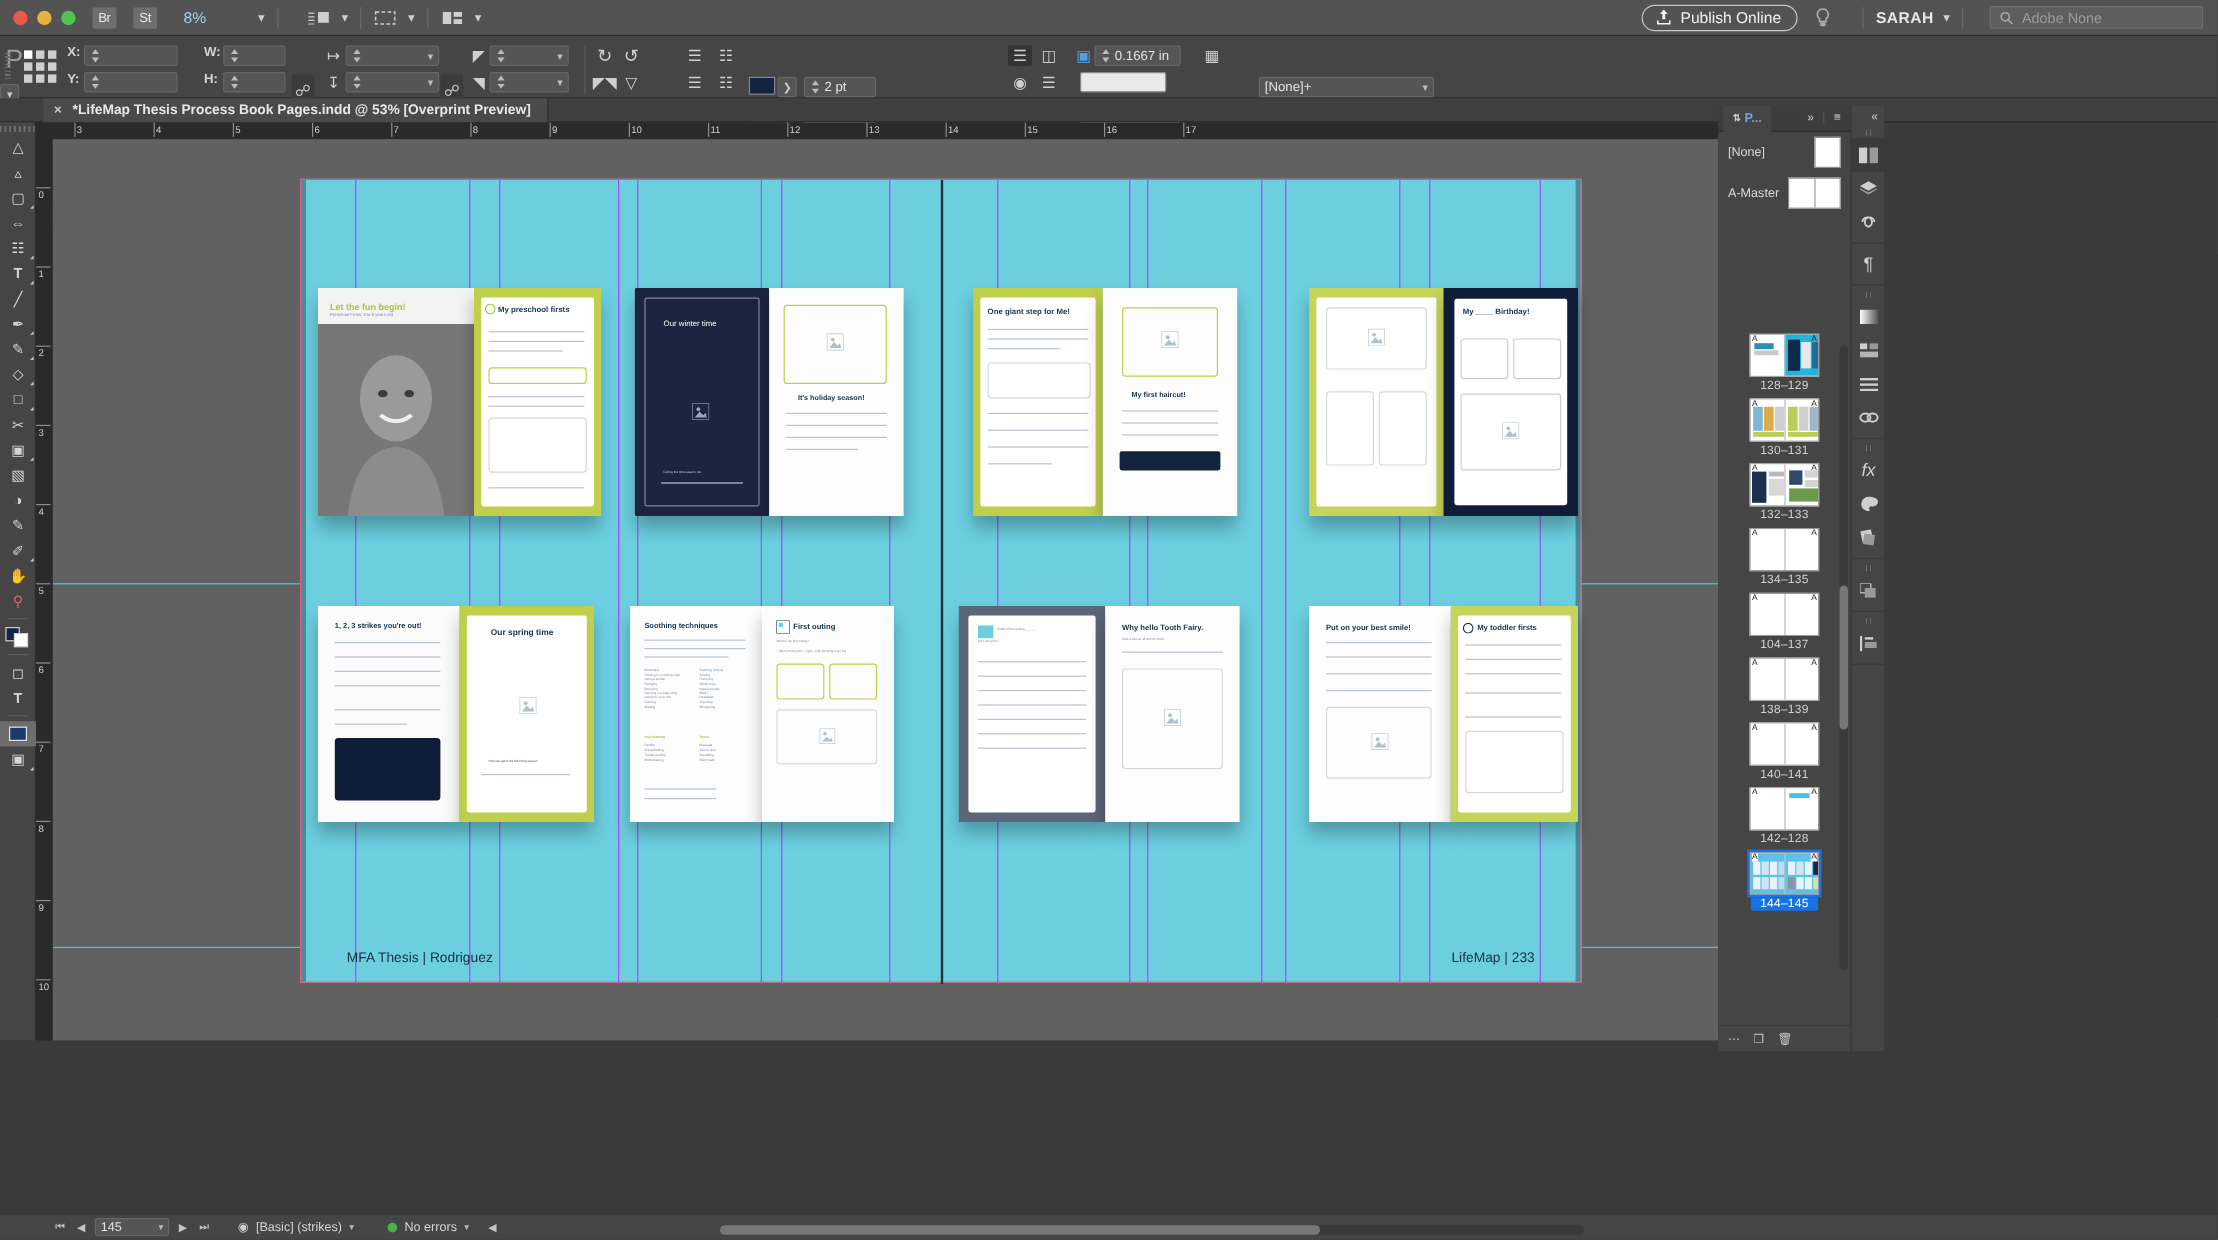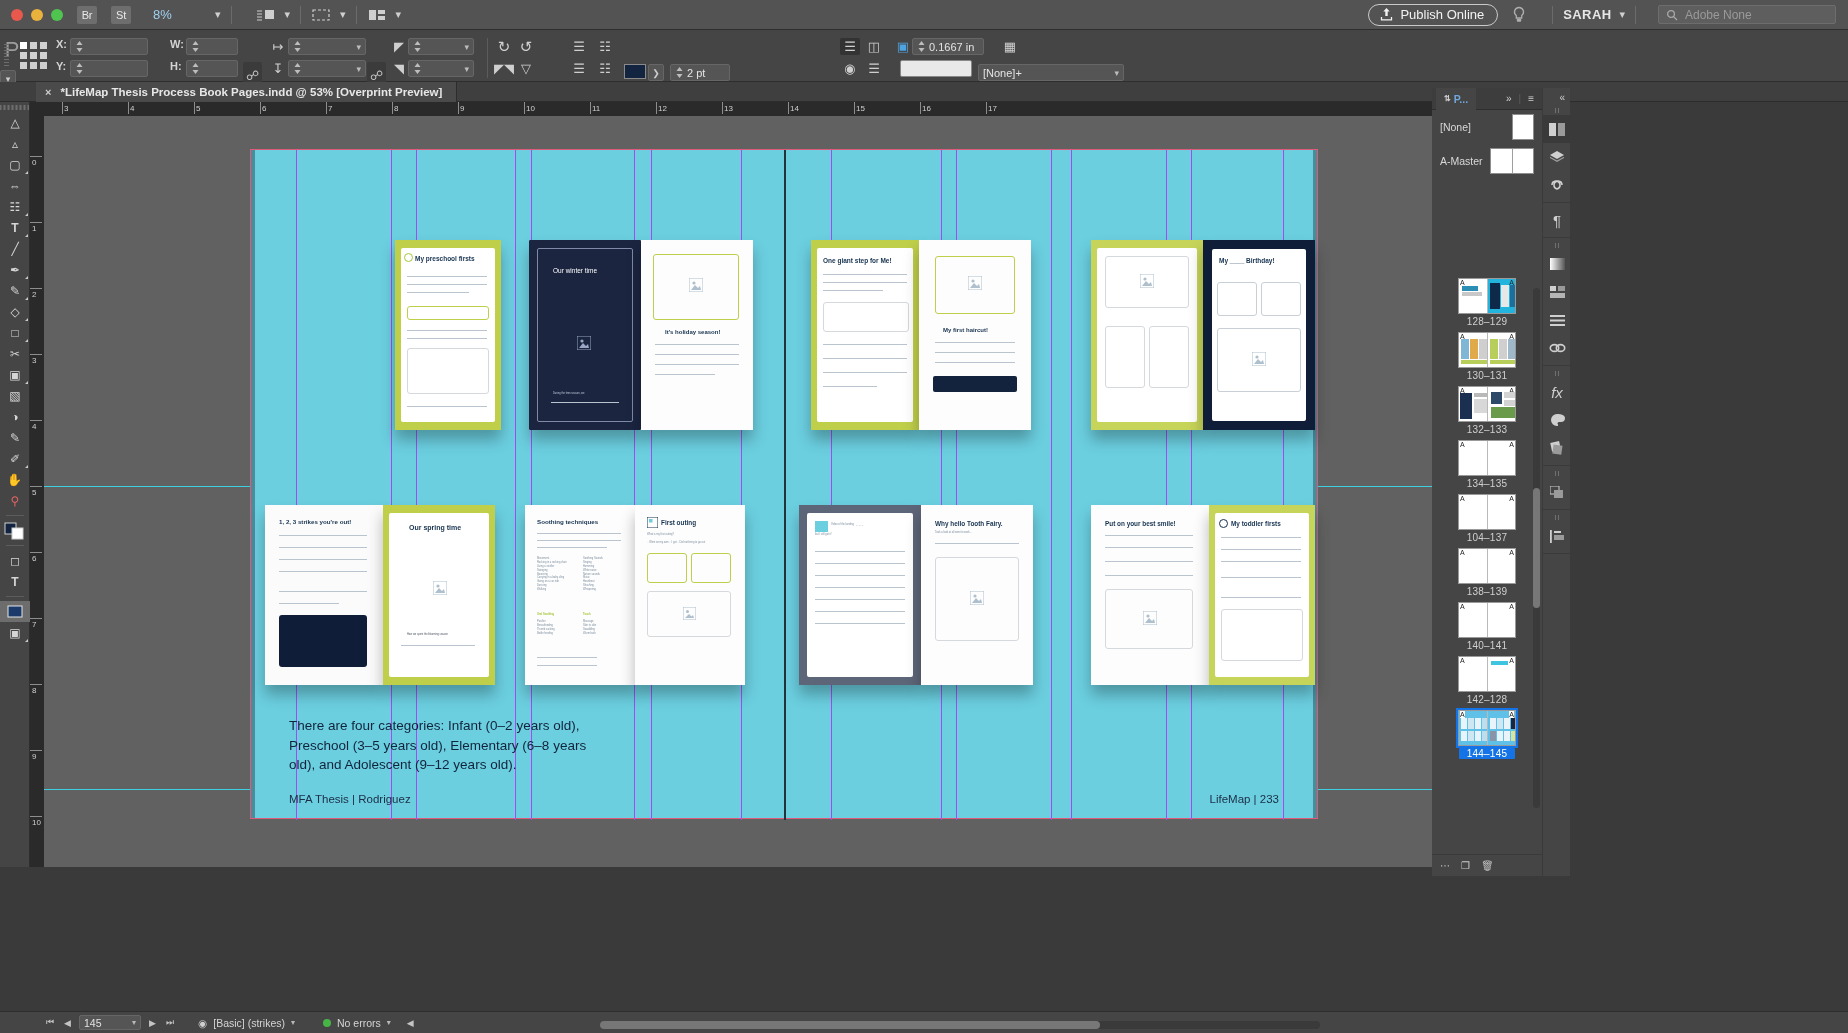--- a/index.html
+++ b/index.html
@@ -438,21 +438,21 @@
       <svg class="stepper" viewBox="0 0 9 15">
           <path d="M4.5 2 L7.5 6 H1.5Z" fill="#bdbdbd"></path>
           <path d="M4.5 13 L7.5 9 H1.5Z" fill="#bdbdbd"></path>
         </svg>
       <span>0.1667 in</span>
     </div>
     <div class="field row2" style="left:900px;width:72px;background:#e9e9e9;border:1px solid #888"></div>
     <div class="arrowbox row2" style="left:974px;top:58px">▾</div>
 
     <div class="ibtn row1" style="left:1000px;width:20px;height:17px">▦</div>
-    <div class="field row1" style="left:978px;width:146px;top:34px">
+    <div class="field row1" style="left:1049px;width:146px;top:34px">
       <span>[None]+</span>
       <span style="margin-left:auto;color:#bdbdbd;font-size:9px">▾</span>
     </div>
     <div class="field row2" style="left:900px;width:84px;top:58px;background:#e9e9e9"></div>
 
     <div class="ibtn" style="left:1524px;top:44px;width:20px;height:20px;font-size:17px;color:#d8d8d8">⚡</div>
     <div class="ibtn" style="left:1548px;top:44px;width:20px;height:20px;font-size:13px;color:#cfcfcf">⚙</div>
   </div>
 
   <div class="tabbar">
@@ -579,20 +579,34 @@
       <div class="pg-guide" style="left:490px"></div>
       <div class="pg-guide" style="left:580px"></div>
       <div class="pg-guide" style="left:690px"></div>
       <div class="pg-guide" style="left:705px"></div>
       <div class="pg-guide" style="left:800px"></div>
       <div class="pg-guide" style="left:820px"></div>
       <div class="pg-guide" style="left:915px"></div>
       <div class="pg-guide" style="left:940px"></div>
       <div class="pg-guide" style="left:1032px"></div>
 
+      <div class="mini" style="left:14px;top:90px;width:130px;height:190px;background:#f3f3f3">
+        <div style="position:absolute;left:0;top:30px;width:130px;height:160px;background:#6e6e6e">
+          <svg viewBox="0 0 130 160" width="130" height="160">
+            <rect width="130" height="160" fill="#777"></rect>
+            <ellipse cx="65" cy="62" rx="30" ry="36" fill="#9a9a9a"></ellipse>
+            <path d="M25 160 Q30 106 65 102 Q100 106 105 160 Z" fill="#8c8c8c"></path>
+            <ellipse cx="54" cy="58" rx="4" ry="3" fill="#3a3a3a"></ellipse>
+            <ellipse cx="76" cy="58" rx="4" ry="3" fill="#3a3a3a"></ellipse>
+            <path d="M52 76 Q65 86 78 76" stroke="#eee" stroke-width="3.5" fill="none"></path>
+          </svg>
+        </div>
+        <div class="tiny" style="left:10px;top:10px;font-size:7.5px;color:#a6c63c;font-weight:bold">Let the fun begin!</div>
+        <div class="tiny" style="left:10px;top:20px;font-size:3.6px;color:#6b8ab0">Preschool Firsts: 3 to 5 years old</div>
+      </div>
 
       <div class="mini" style="left:144px;top:90px;width:106px;height:190px;background:#bfcf4a">
         <div style="position:absolute;left:6px;top:8px;right:6px;bottom:8px;background:#fff;border-radius:2px"></div>
         <div class="tiny" style="left:20px;top:14px;font-size:6.5px;color:#16324f;font-weight:bold">My preschool firsts</div>
         <svg style="position:absolute;left:9px;top:13px" width="9" height="9">
           <circle cx="4.5" cy="4.5" r="4" fill="none" stroke="#a6c63c" stroke-width="1"></circle>
         </svg>
         <div class="ln" style="left:12px;top:36px;width:80px"></div>
         <div class="ln" style="left:12px;top:44px;width:80px"></div>
         <div class="ln" style="left:12px;top:52px;width:62px"></div>
@@ -787,21 +801,20 @@
         </svg>
         <div class="tiny" style="left:22px;top:14px;font-size:6.4px;color:#16324f;font-weight:bold">My toddler firsts</div>
         <div class="ln" style="left:12px;top:32px;width:80px"></div>
         <div class="ln" style="left:12px;top:44px;width:80px"></div>
         <div class="ln" style="left:12px;top:56px;width:80px"></div>
         <div class="ln" style="left:12px;top:72px;width:80px"></div>
         <div class="ln" style="left:12px;top:92px;width:80px"></div>
         <div class="ph-box" style="left:12px;top:104px;width:82px;height:52px;border-color:#d5d9dd"></div>
       </div>
 
-      <div class="caption">There are four categories: Infant (0–2 years old), Preschool (3–5 years old), Elementary (6–8 years old), and Adolescent (9–12 years old).</div>
 
       <div class="foot" style="left:38px">MFA Thesis | Rodriguez</div>
       <div class="foot" style="right:38px">LifeMap | 233</div>
     </div>
   </div>
 
   <div class="vscroll"></div>
 
   <div class="pagespanel">
     <div class="panel-tabrow">

